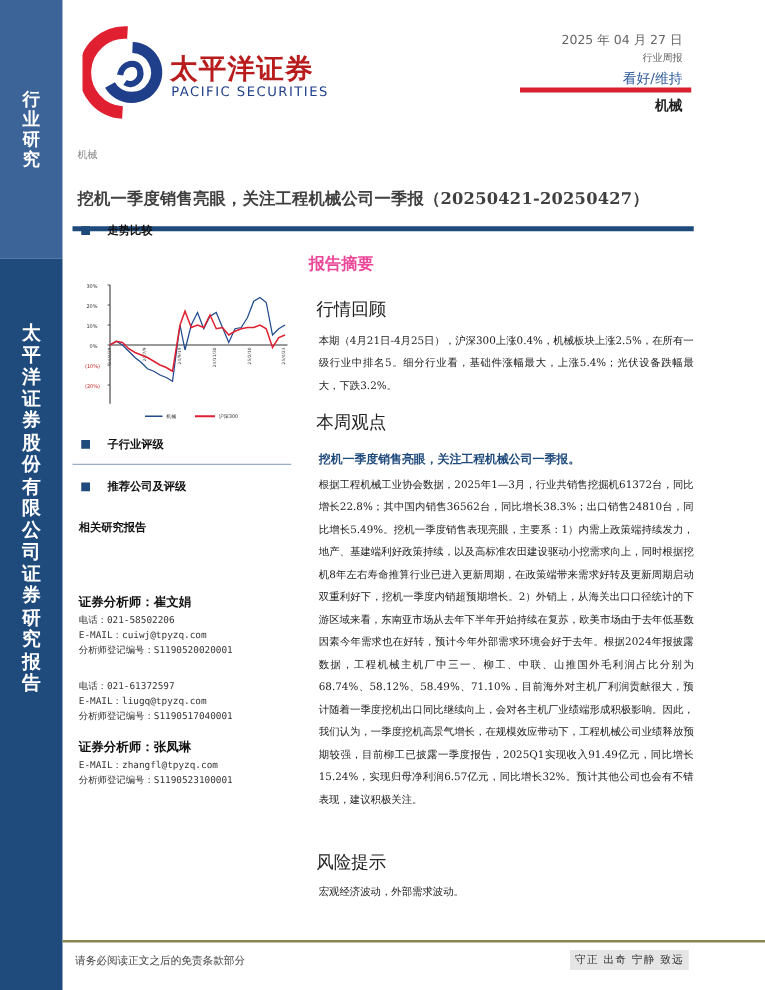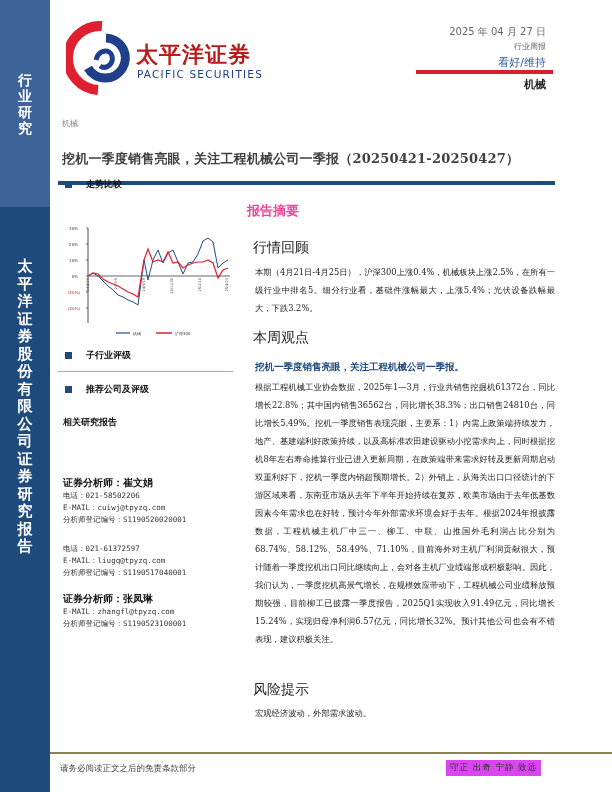--- a/index.html
+++ b/index.html
@@ -35,21 +35,21 @@
   .an-name { font-size: 10px; font-weight: bold; color: #111; font-family: "DejaVu Serif", serif; line-height: 14px; }
   .an-line { font-size: 7.5px; color: #333; line-height: 12px; font-family: "DejaVu Sans Mono", monospace; }
 
   .sum-title { position: absolute; left: 247px; top: 202px; font-size: 13px; font-weight: bold; color: #ec4899; font-family: Liberation Serif, serif; }
   .sec-title { position: absolute; left: 253px; font-size: 14px; color: #222; font-family: Liberation Serif, serif; }
   .para { position: absolute; left: 255px; width: 300px; font-size: 8.3px; line-height: 18px; color: #222; text-align: justify; font-family: "DejaVu Serif", serif; }
   .hl { position: absolute; left: 255px; top: 361px; font-size: 9.5px; font-weight: bold; color: #1f4a7c; font-family: "DejaVu Serif", serif; }
 
   .footer-line { position: absolute; left: 50px; top: 752px; width: 562px; height: 2px; background: #8a8455; }
   .footer-left { position: absolute; left: 60px; top: 763px; font-size: 8.5px; color: #444; font-family: "DejaVu Serif", serif; }
-  .footer-right { position: absolute; left: 446px; top: 760px; padding: 2px 4px; background: #d946ef; font-size: 8.5px; color: #333; font-family: "DejaVu Serif", serif; letter-spacing: 1px; }
+  .footer-right { position: absolute; left: 456px; top: 760px; padding: 2px 4px; background: #e5e5e5; font-size: 8.5px; color: #333; font-family: "DejaVu Serif", serif; letter-spacing: 1px; }
 </style>
 </head>
 <body>
 
 <div class="sidebar-top"></div>
 <div class="sidebar-bottom"></div>
 <div class="vtext vtext-top">
   <span>行</span>
     <span>业</span>
     <span>研</span>

